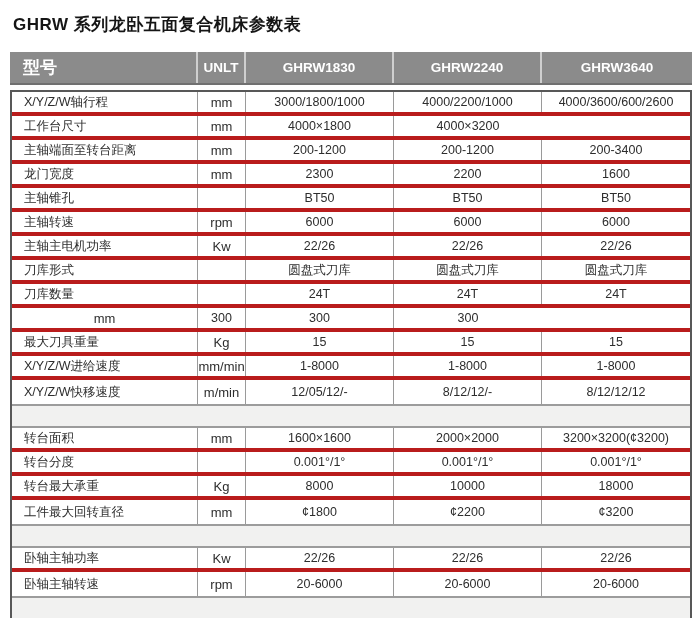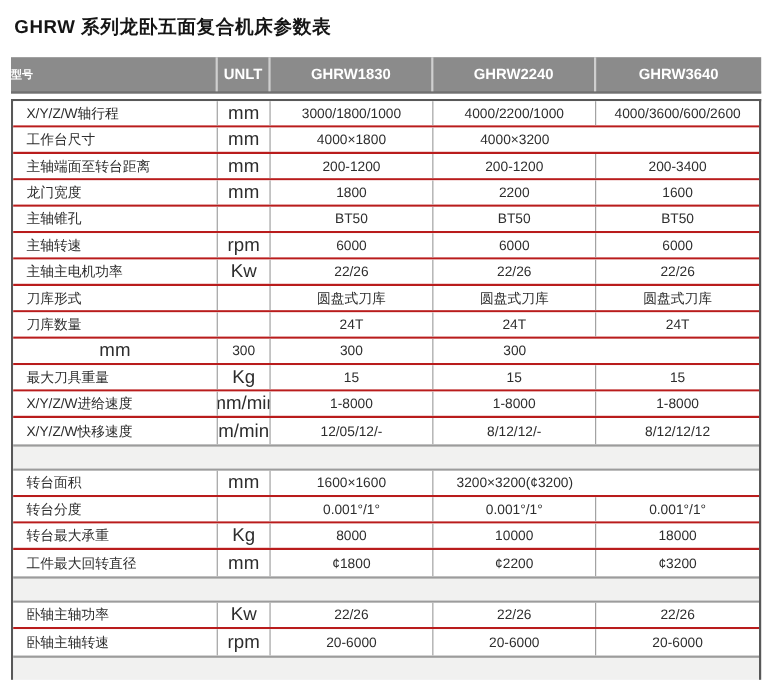--- a/index.html
+++ b/index.html
@@ -19,41 +19,41 @@
     background:#8b8b8b;border-bottom:2px solid #707070;
     display:grid;grid-template-columns:186px 48px 148px 148px 1fr;
     box-sizing:border-box;
   }
   .thead .hc{
     display:flex;align-items:center;justify-content:center;
     color:#ffffff;font-weight:bold;font-size:13.5px;
     box-sizing:border-box;
   }
   .thead .hc+.hc{border-left:2px solid #cfcfcf;}
-  .thead .hc.model{justify-content:flex-start;font-size:10px;}
+  .thead .hc.model{justify-content:flex-start;padding-left:13px;font-size:17px;}
   
   .tbody{
     position:absolute;left:10px;top:90px;width:682px;bottom:0;
     border:2px solid #585858;border-bottom:none;
     box-sizing:border-box;background:#ffffff;
     display:flex;flex-direction:column;
   }
   .row{
     display:grid;grid-template-columns:186px 48px 148px 148px 1fr;
     height:24px;flex:0 0 24px;box-sizing:border-box;
-    border-bottom:2px solid #b91c1c;background:#ffffff;
+    border-bottom:4px solid #b91c1c;background:#ffffff;
   }
   .section .row:last-child{border-bottom:none;}
   .cell{
     display:flex;align-items:center;justify-content:center;
     font-size:12.5px;color:#2d2d2d;box-sizing:border-box;
     white-space:nowrap;overflow:hidden;
   }
   .cell.name{justify-content:flex-start;padding-left:12px;}
-  .cell.unit{font-size:17px;}
+  .cell.unit{font-size:13px;}
   .row .cell:not(:last-child){border-right:1px solid #9a9a9a;}
   .separator{
     height:24px;flex:0 0 24px;box-sizing:border-box;
     background:#f1f1f0;
     border-top:2px solid #9c9c9c;border-bottom:2px solid #9c9c9c;
   }
   .separator.fill{flex:1 1 auto;height:auto;border-bottom:none;}
 </style>
 </head>
 <body>
@@ -86,21 +86,21 @@
       <div class="row">
         <div class="cell name">主轴端面至转台距离</div>
         <div class="cell unit">mm</div>
         <div class="cell">200-1200</div>
         <div class="cell">200-1200</div>
         <div class="cell">200-3400</div>
       </div>
       <div class="row">
         <div class="cell name">龙门宽度</div>
         <div class="cell unit">mm</div>
-        <div class="cell">1800</div>
+        <div class="cell">2300</div>
         <div class="cell">2200</div>
         <div class="cell">1600</div>
       </div>
       <div class="row">
         <div class="cell name">主轴锥孔</div>
         <div class="cell unit"></div>
         <div class="cell">BT50</div>
         <div class="cell">BT50</div>
         <div class="cell">BT50</div>
       </div>
@@ -159,20 +159,21 @@
         <div class="cell">8/12/12/-</div>
         <div class="cell">8/12/12/12</div>
       </div>
     </div>
     <div class="separator"></div>
     <div class="section">
       <div class="row">
         <div class="cell name">转台面积</div>
         <div class="cell unit">mm</div>
         <div class="cell">1600×1600</div>
+        <div class="cell">2000×2000</div>
         <div class="cell">3200×3200(¢3200)</div>
       </div>
       <div class="row">
         <div class="cell name">转台分度</div>
         <div class="cell unit"></div>
         <div class="cell">0.001°/1°</div>
         <div class="cell">0.001°/1°</div>
         <div class="cell">0.001°/1°</div>
       </div>
       <div class="row">

